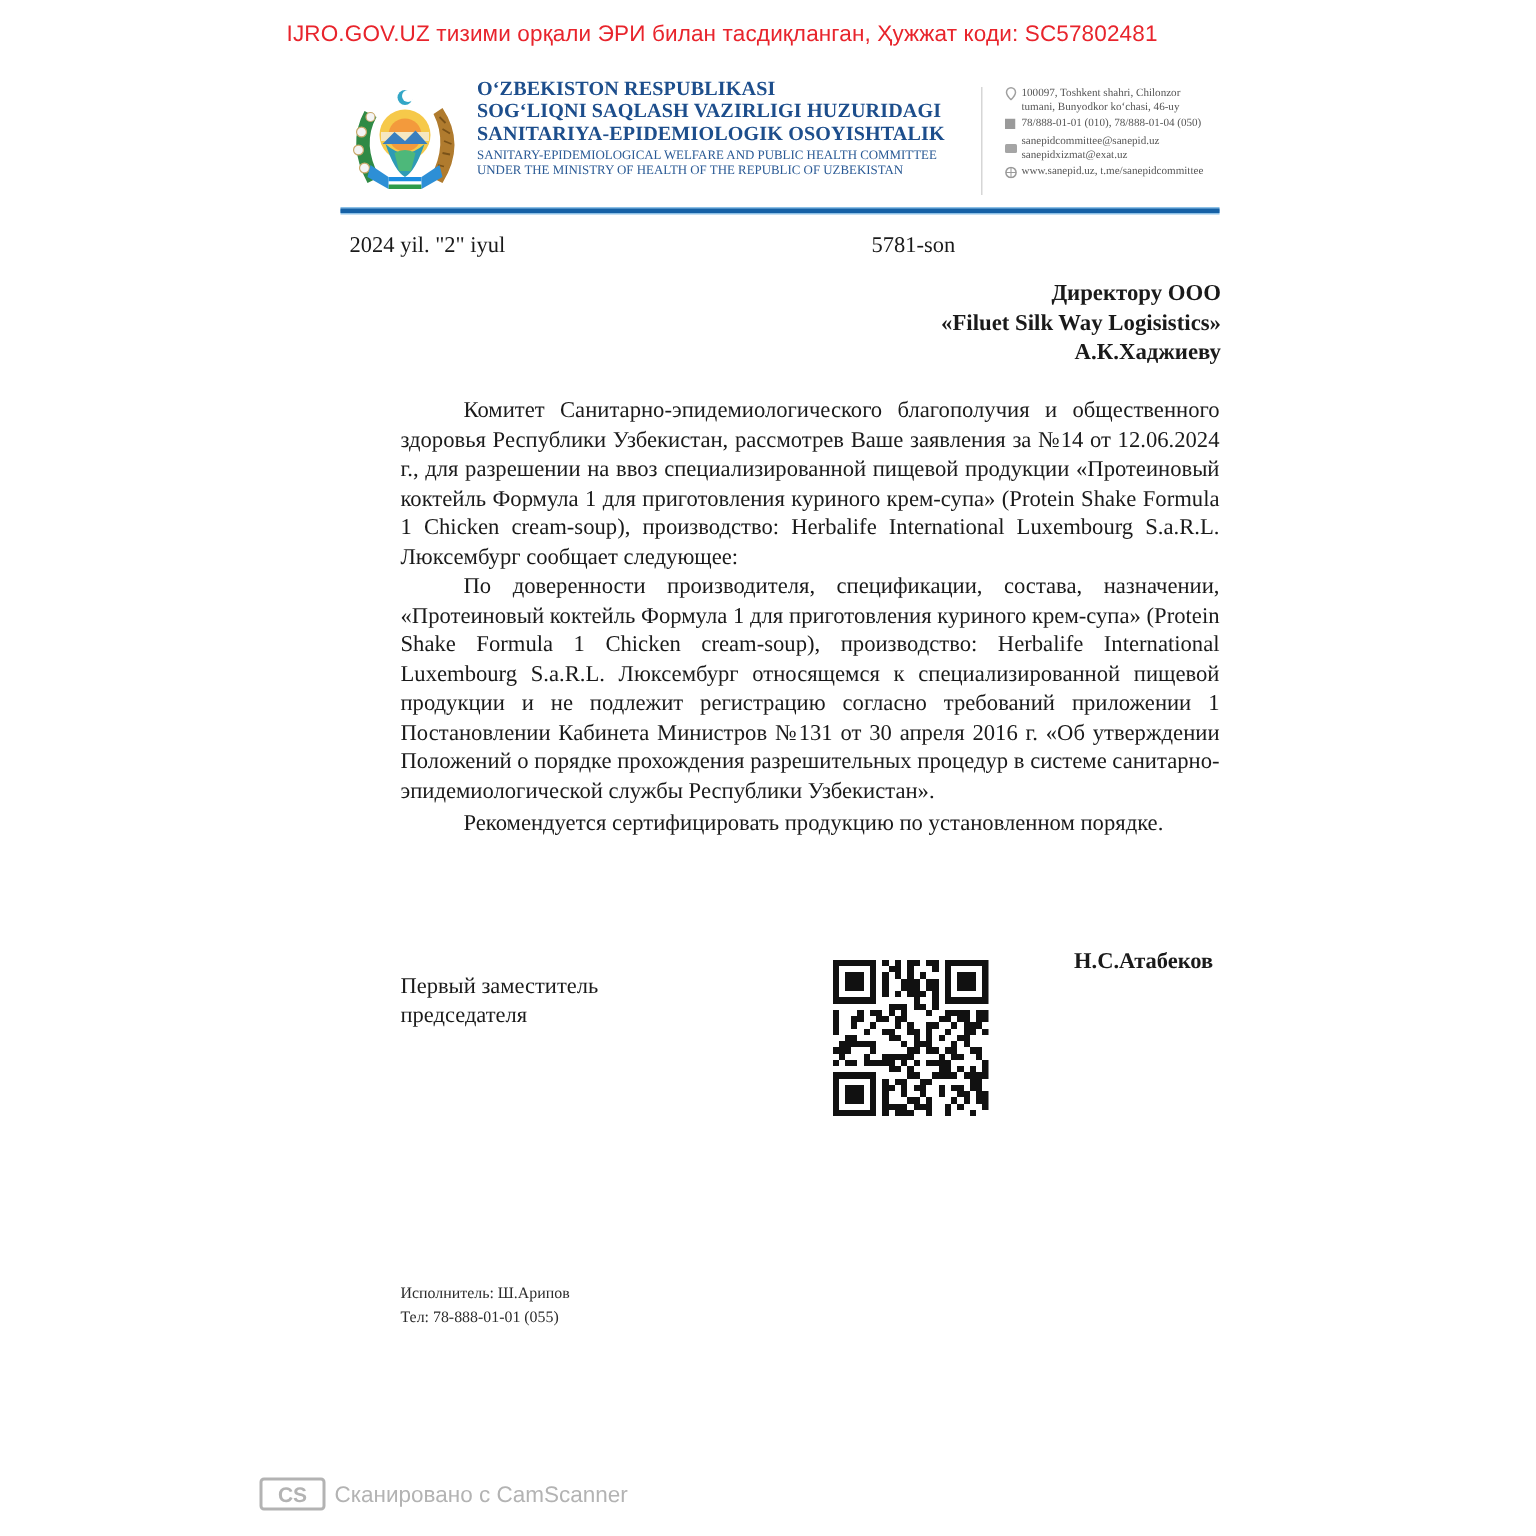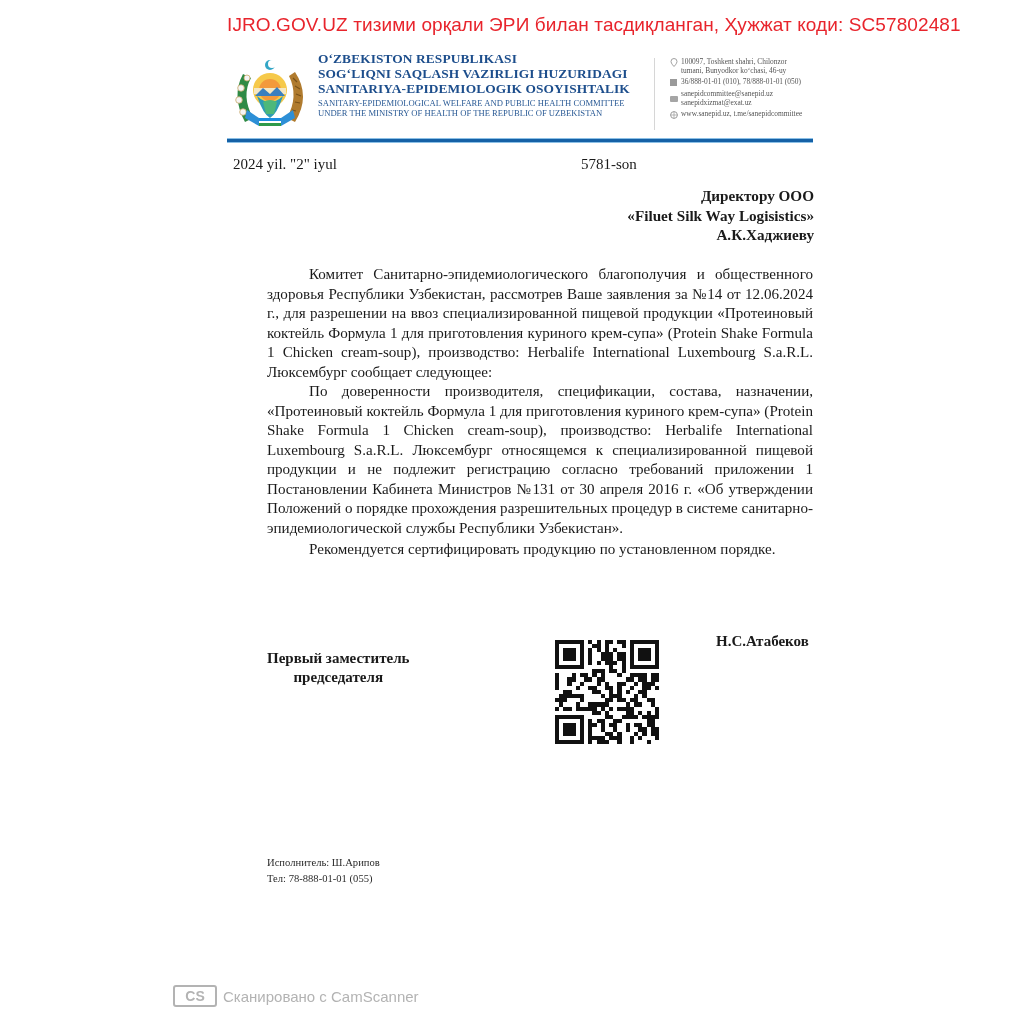--- a/index.html
+++ b/index.html
@@ -1,19 +1,19 @@
 <!DOCTYPE html>
 <html><head>
 <meta charset="utf-8">
 <style>
   * { box-sizing: border-box; margin: 0; padding: 0; }
   html, body { width: 1024px; height: 1024px; background: #ffffff; overflow: hidden; }
   body { position: relative; font-family: "Liberation Serif", serif; color: #1a1a1a; }
 
-  .ijro { position: absolute; left: 191px; top: 14px; font-family: "Liberation Sans", sans-serif; font-size: 19px; color: #e8242c; letter-spacing: 0.1px; white-space: nowrap; margin-left: 36px; }
+  .ijro { position: absolute; left: 191px; top: 14px; font-family: "Liberation Sans", sans-serif; font-size: 15px; color: #e8242c; letter-spacing: 0.1px; white-space: nowrap; }
 
   .emblem { position: absolute; left: 229px; top: 52px; width: 82px; height: 82px; }
 
   .org { position: absolute; left: 318px; top: 51px; font-family: "Liberation Serif", serif; color: #1d4e8c; }
   .org .ln { font-weight: bold; font-size: 13.4px; line-height: 15.2px; white-space: nowrap; letter-spacing: 0.1px; }
   .org .en { font-size: 8.6px; line-height: 10px; white-space: nowrap; color: #2a5a95; margin-top: 1px; }
 
   .contacts { position: absolute; left: 654px; top: 58px; border-left: 1px solid #d6d6d6; padding-left: 14px; height: 72px; }
   .ci { display: flex; align-items: flex-start; font-size: 7.4px; line-height: 8.6px; color: #555; white-space: nowrap; margin-bottom: 2px; }
   .ci .ic { width: 9px; height: 9px; margin-right: 3px; flex: 0 0 9px; display: inline-flex; align-items: center; justify-content: center; color: #9a9a9a; font-size: 8px; }
@@ -23,21 +23,21 @@
   .date { position: absolute; left: 233px; top: 156px; font-size: 15px; }
   .num { position: absolute; left: 541px; top: 156px; font-size: 15px; font-weight: normal; margin-left: 40px; }
 
   .addressee { position: absolute; right: 210px; top: 186px; text-align: right; font-weight: bold; font-size: 15.2px; line-height: 19.5px; }
 
   .body { position: absolute; left: 267px; top: 265px; width: 546px; font-size: 15.1px; line-height: 19.5px; text-align: justify; }
   .body p { text-indent: 42px; }
   .body p.last { text-align-last: left; }
   .body p.rec { margin-top: 2px; text-indent: 42px; }
 
-  .sig-title { position: absolute; left: 267px; top: 649px; font-weight: bold; font-size: 15px; line-height: 19px; text-align: center; }
+  .sig-title { position: absolute; left: 267px; top: 649px; font-weight: normal; font-size: 15px; line-height: 19px; }
   .sig-name { position: absolute; left: 716px; top: 633px; font-weight: bold; font-size: 15px; }
   .qr { position: absolute; left: 555px; top: 640px; width: 104px; height: 104px; }
 
   .executor { position: absolute; left: 267px; top: 855px; font-size: 10.6px; line-height: 15.5px; color: #2b2b2b; }
 
   .cs { position: absolute; left: 173px; top: 985px; display: flex; align-items: center; font-family: "Liberation Sans", sans-serif; color: #b3b3b3; font-size: 15px; }
   .cs .logo { width: 44px; height: 22px; border: 2px solid #b3b3b3; border-radius: 3px; font-weight: bold; font-size: 14px; line-height: 18px; text-align: center; margin-right: 6px; color: #b3b3b3; }
 </style>
 </head>
 <body>
@@ -94,21 +94,21 @@
       <span style="display:block">100097, Toshkent shahri, Chilonzor</span>
       <span style="display:block">tumani, Bunyodkor ko‘chasi, 46-uy</span>
     </span>
   </div>
   <div class="ci" style="margin-top:3px">
     <span class="ic">
       <svg width="7" height="7" viewBox="0 0 7 7">
           <rect width="7" height="7" fill="#9a9a9a"></rect>
         </svg>
     </span>
-    <span>36/888-01-01 (010), 78/888-01-01 (050)</span>
+    <span>78/888-01-01 (010), 78/888-01-04 (050)</span>
   </div>
   <div class="ci" style="margin-top:3px">
     <span class="ic" style="margin-top:4px">
       <svg width="8" height="6" viewBox="0 0 8 6">
           <rect width="8" height="6" rx="1" fill="#a5a5a5"></rect>
         </svg>
     </span>
     <span>
       <span style="display:block">sanepidcommittee@sanepid.uz</span>
       <span style="display:block">sanepidxizmat@exat.uz</span>

